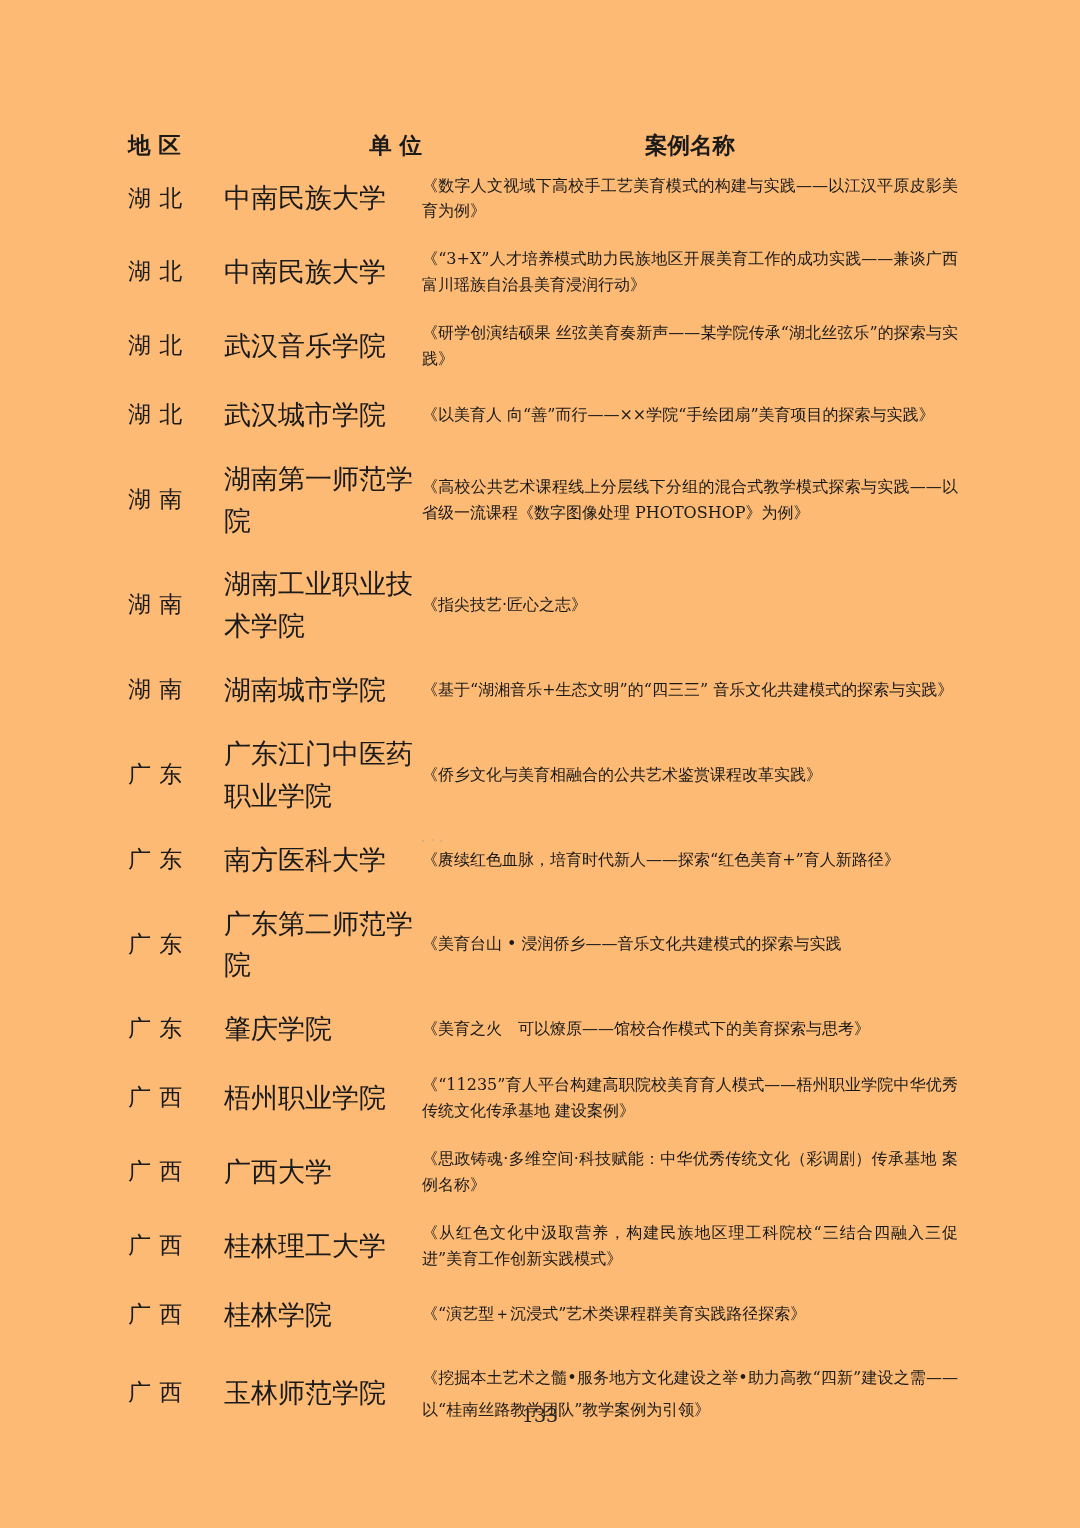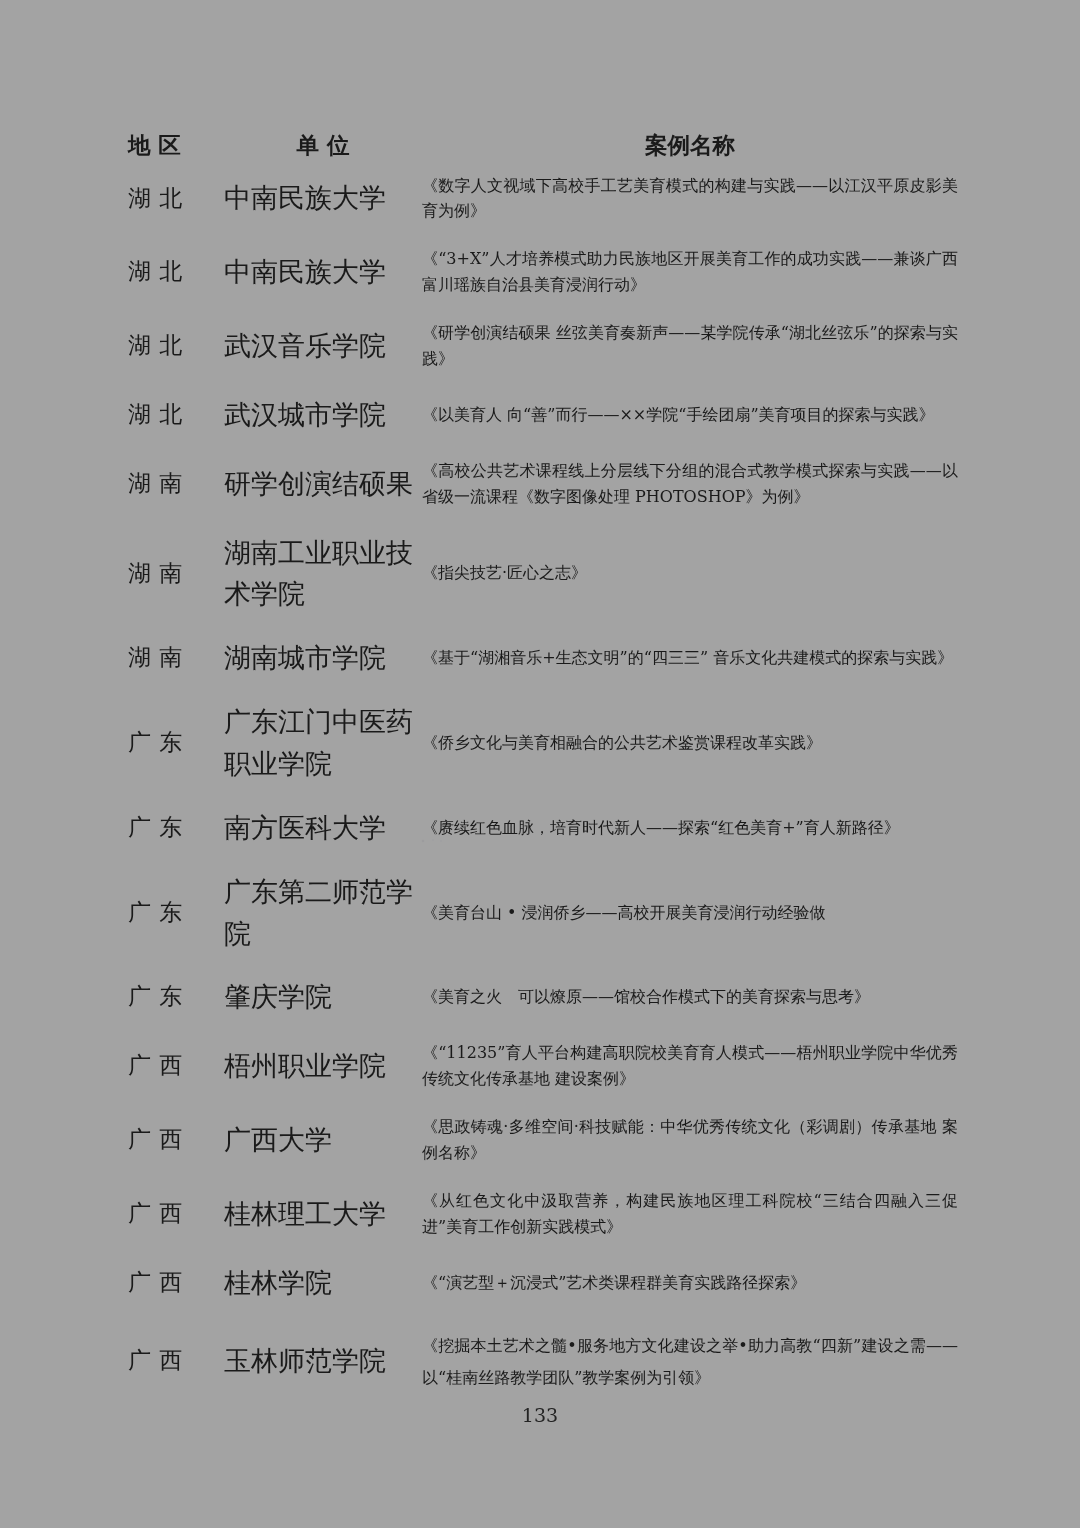--- a/index.html
+++ b/index.html
@@ -15,21 +15,21 @@
     font-family: "DejaVu Serif", "Liberation Serif", serif;
     color: #1a1a1a;
     overflow: hidden;
   }
 
   .page {
     position: absolute;
     left: 0; top: 0;
     width: 1080px;
     height: 1528px;
-    background: #a3a3a3;
+    background: #fdba74;
   }
 
   .content {
     position: absolute;
     left: 128px;
     top: 130px;
     width: 830px;
   }
 
   
@@ -51,21 +51,21 @@
 
   
   .hdr-cell {
     font-weight: bold;
     font-size: 22.5px;
     line-height: 1.4;
     padding-bottom: 34px;
     white-space: nowrap;
   }
   .hdr-region  { text-align: left; padding-left: 2px; }
-  .hdr-unit    { text-align: center; padding-left: 0px; }
+  .hdr-unit    { text-align: right; padding-left: 0px; }
   .hdr-title   { text-align: center; padding-left: 8px; }
 
   
   .row-region {
     font-size: 23px;
     line-height: 1.55;
     text-align: left;
     padding-left: 2px;
     white-space: nowrap;
     letter-spacing: 0.5px;
@@ -163,21 +163,21 @@
             <td class="row-unit">武汉音乐学院</td>
             <td class="row-title">《研学创演结硕果 丝弦美育奏新声——某学院传承“湖北丝弦乐”的探索与实践》</td>
           </tr>
           <tr>
             <td class="row-region">湖  北</td>
             <td class="row-unit">武汉城市学院</td>
             <td class="row-title">《以美育人 向“善”而行——××学院“手绘团扇”美育项目的探索与实践》</td>
           </tr>
           <tr>
             <td class="row-region">湖  南</td>
-            <td class="row-unit">研学创演结硕果</td>
+            <td class="row-unit">湖南第一师范学院</td>
             <td class="row-title">《高校公共艺术课程线上分层线下分组的混合式教学模式探索与实践——以省级一流课程《数字图像处理 PHOTOSHOP》为例》</td>
           </tr>
           <tr>
             <td class="row-region">湖  南</td>
             <td class="row-unit">湖南工业职业技术学院</td>
             <td class="row-title">《指尖技艺·匠心之志》</td>
           </tr>
           <tr>
             <td class="row-region">湖  南</td>
             <td class="row-unit">湖南城市学院</td>
@@ -189,21 +189,21 @@
             <td class="row-title">《侨乡文化与美育相融合的公共艺术鉴赏课程改革实践》</td>
           </tr>
           <tr>
             <td class="row-region">广  东</td>
             <td class="row-unit">南方医科大学</td>
             <td class="row-title">《赓续红色血脉，培育时代新人——探索“红色美育+”育人新路径》</td>
           </tr>
           <tr>
             <td class="row-region">广  东</td>
             <td class="row-unit">广东第二师范学院</td>
-            <td class="row-title">《美育台山 • 浸润侨乡——高校开展美育浸润行动经验做</td>
+            <td class="row-title">《美育台山 • 浸润侨乡——音乐文化共建模式的探索与实践</td>
           </tr>
           <tr>
             <td class="row-region">广  东</td>
             <td class="row-unit">肇庆学院</td>
             <td class="row-title">《美育之火　可以燎原——馆校合作模式下的美育探索与思考》</td>
           </tr>
           <tr>
             <td class="row-region">广  西</td>
             <td class="row-unit">梧州职业学院</td>
             <td class="row-title">《“11235”育人平台构建高职院校美育育人模式——梧州职业学院中华优秀传统文化传承基地 建设案例》</td>

